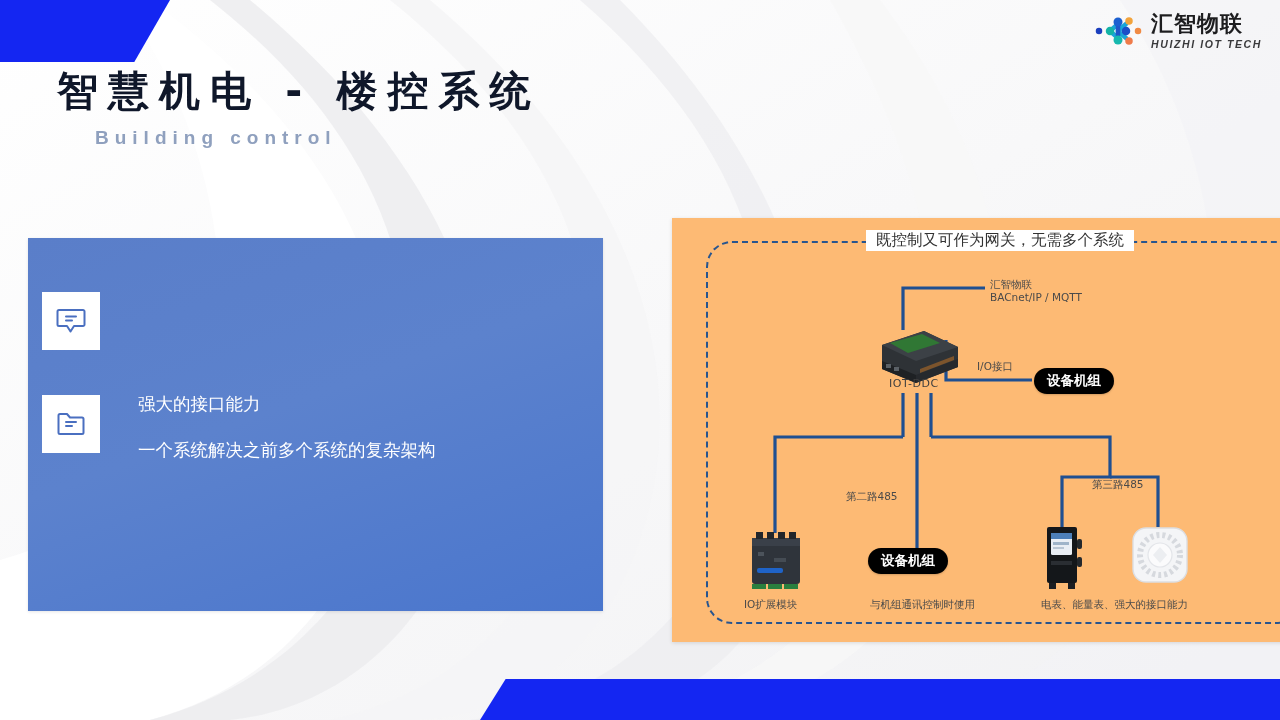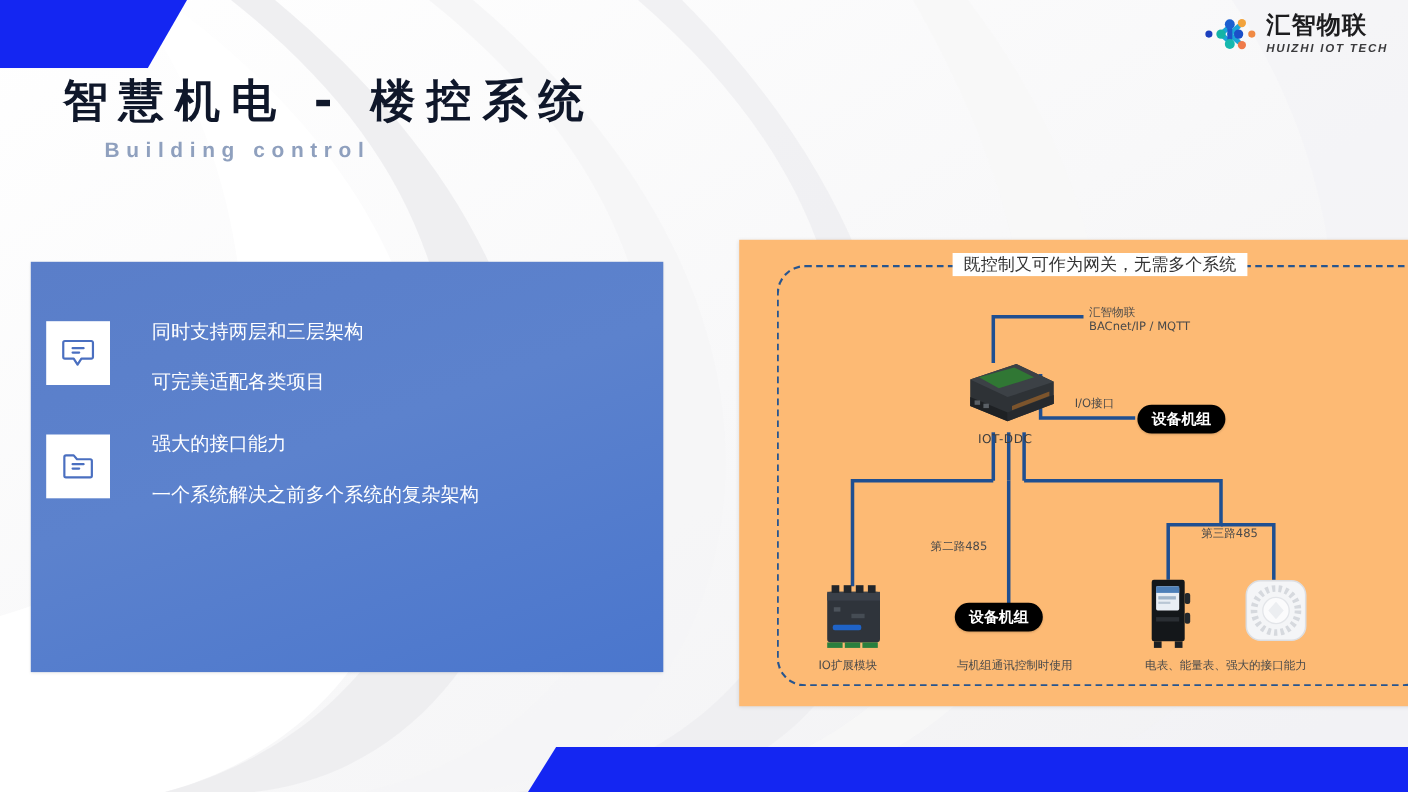--- a/index.html
+++ b/index.html
@@ -84,21 +84,21 @@
     font-family:"DejaVu Sans","Liberation Sans",sans-serif;
   }
   #diagram-svg{position:absolute;inset:0;}
 
   .diag-label{
     position:absolute;color:#4a4a4a;white-space:nowrap;
     font-family:"DejaVu Sans","Liberation Sans",sans-serif;
   }
   #label-eth{left:990px;top:278px;font-size:10.5px;line-height:13px;}
   #label-io{left:977px;top:360px;font-size:10.5px;}
-  #label-ddc{left:889px;top:377px;font-size:11px;letter-spacing:.5px;color:#3f3f3f;margin-top:16px;}
+  #label-ddc{left:889px;top:377px;font-size:11px;letter-spacing:.5px;color:#3f3f3f;}
   #label-bus2{left:846px;top:490px;font-size:10.5px;}
   #label-bus3{left:1092px;top:478px;font-size:10.5px;}
   #label-io-mod{left:744px;top:598px;font-size:10.5px;}
   #label-unit-use{left:870px;top:598px;font-size:10.5px;}
   #label-meters{left:1041px;top:598px;font-size:10.5px;}
 
   .pill{
     position:absolute;background:#000000;border-radius:13px;color:#ffffff;
     font-size:13.5px;font-weight:bold;padding:4px 13px;white-space:nowrap;
     font-family:"DejaVu Sans","Liberation Sans",sans-serif;
@@ -159,24 +159,20 @@
 
   <div id="feature-panel">
 
     <div class="feature-row" id="feature-row-0">
       <div class="feature-icon">
         <svg width="32" height="32" viewBox="0 0 32 32" fill="none" stroke="#4a6fc0" stroke-width="2">
           <path d="M4 5h24a1.5 1.5 0 011.5 1.5v13A1.5 1.5 0 0128 21h-9l-3.5 5.5L12 21H4a1.5 1.5 0 01-1.5-1.5v-13A1.5 1.5 0 014 5z" stroke-linejoin="round"></path>
           <path d="M11 11.5h10M11 15.5h6" stroke-linecap="round"></path>
         </svg>
       </div>
-      <div class="feature-texts">
-        <div class="feature-line">同时支持两层和三层架构</div>
-        <div class="feature-line">可完美适配各类项目</div>
-      </div>
     </div>
 
     <div class="feature-row" id="feature-row-1">
       <div class="feature-icon">
         <svg width="32" height="32" viewBox="0 0 32 32" fill="none" stroke="#4a6fc0" stroke-width="2">
           <path d="M3.5 7.5a1.5 1.5 0 011.5-1.5h7l3 3.5h12A1.5 1.5 0 0128.5 11v13.5A1.5 1.5 0 0127 26H5a1.5 1.5 0 01-1.5-1.5z" stroke-linejoin="round"></path>
           <path d="M11 14h10M11 18h6" stroke-linecap="round"></path>
         </svg>
       </div>
       <div class="feature-texts">

